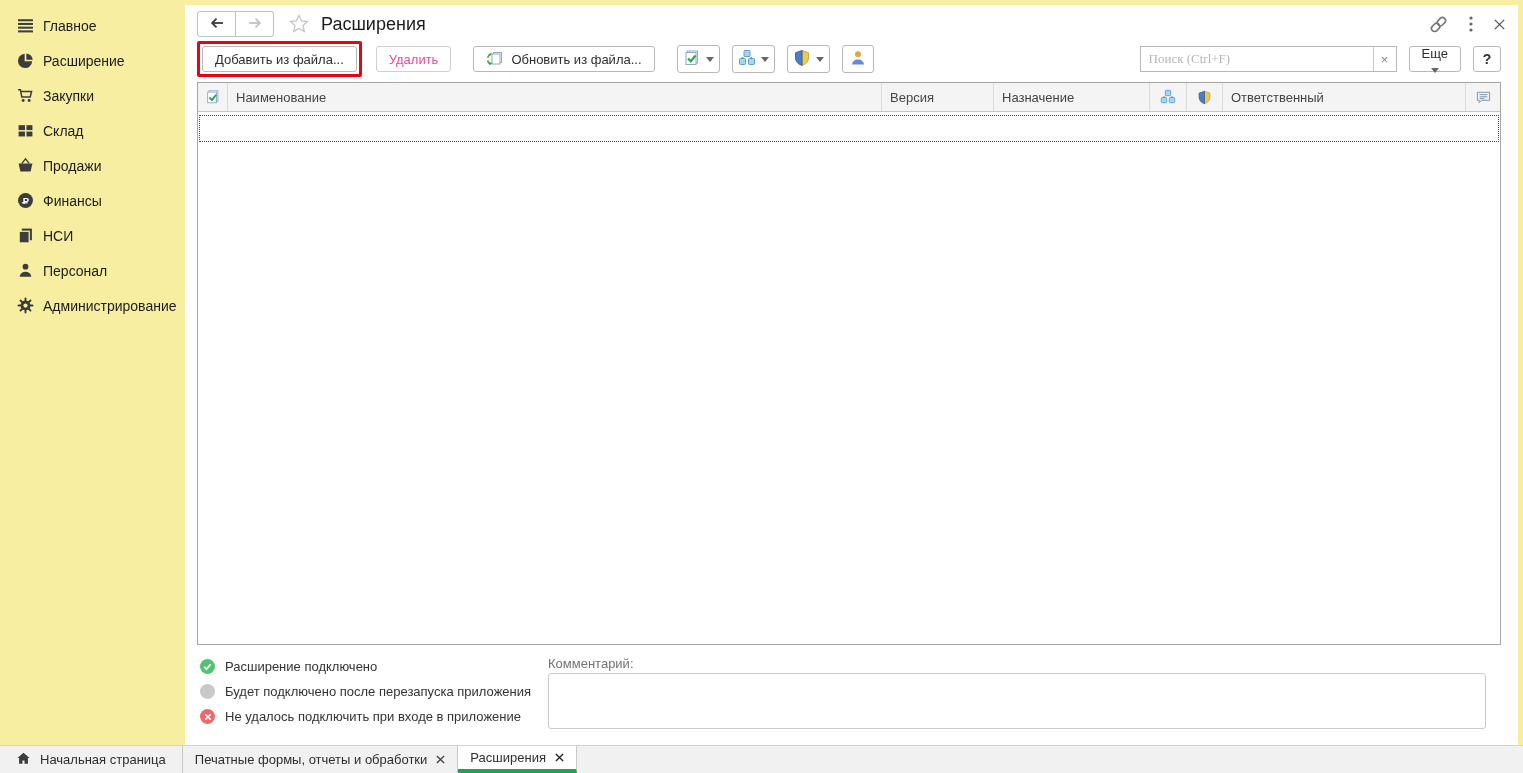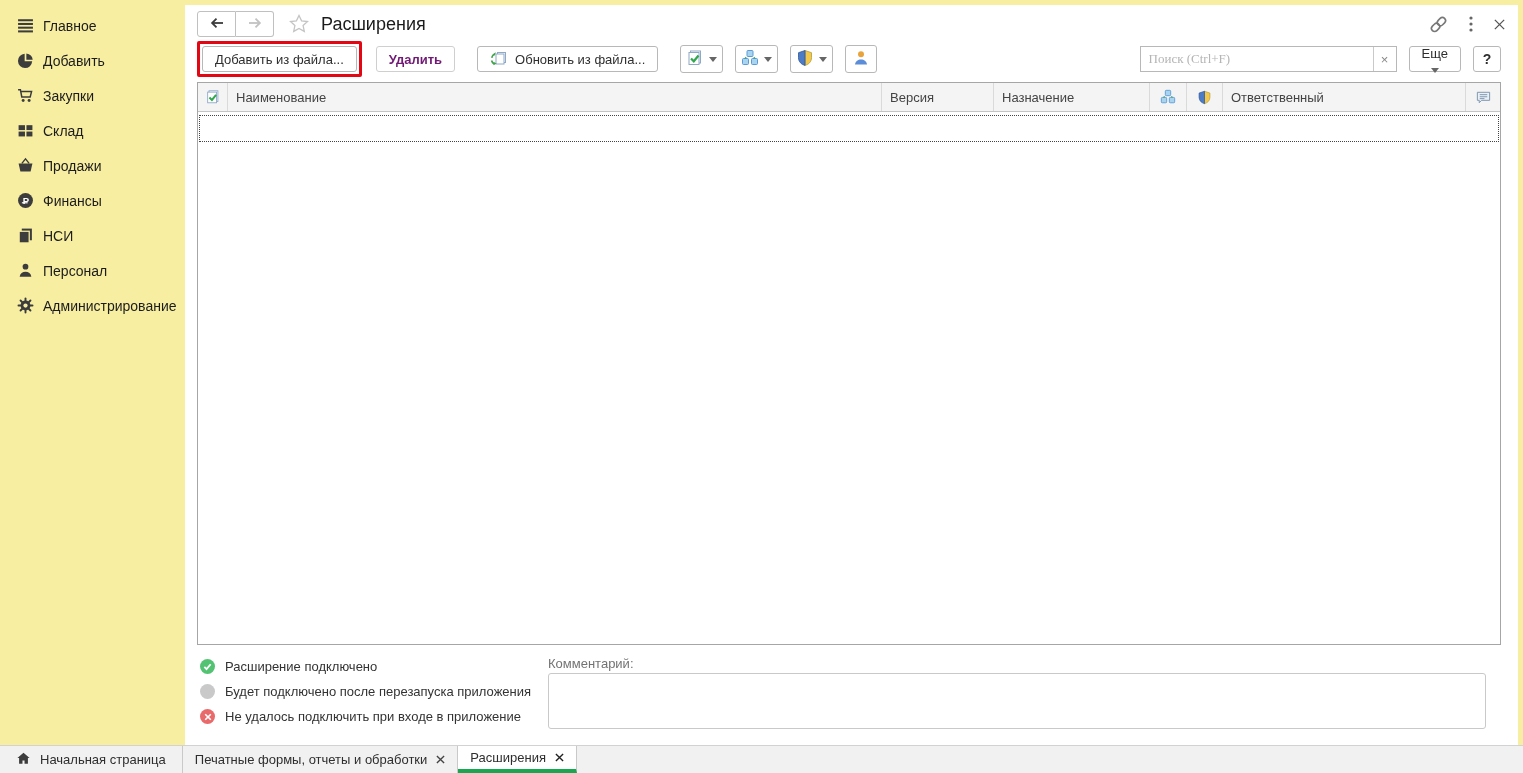--- a/index.html
+++ b/index.html
@@ -28,21 +28,21 @@
   .star{margin-left:14px;display:flex;align-items:center;cursor:pointer;}
   .pagetitle{margin-left:11px;font-size:18px;color:#1b1b1b;}
   .winicons{margin-left:auto;display:flex;align-items:center;gap:20px;}
   .winicons>div{cursor:pointer;display:flex;align-items:center;}
 
   
   .toolbar{position:absolute;left:12px;top:37px;right:17px;height:34px;display:flex;align-items:center;}
   .btn{height:26px;background:#fff;border:1px solid #B8B8B8;border-radius:3px;
     display:inline-flex;align-items:center;justify-content:center;padding:0 12px;
     font-family:"Liberation Sans",sans-serif;font-size:13px;color:#2e2e2e;cursor:pointer;white-space:nowrap;}
-  .btn.disabled{color:#701a75;border-color:#CFCFCF;cursor:default;font-weight:bold;}
+  .btn.disabled{color:#ec4899;border-color:#CFCFCF;cursor:default;}
   .btn .bicon{margin-right:7px;display:flex;align-items:center;}
   .annotation{border:3px solid #E30613;border-radius:2px;padding:2px;display:inline-flex;margin-right:6px;}
   .iconbtn{width:41px;height:26px;background:#fff;border:1px solid #B8B8B8;border-radius:3px;
     display:inline-flex;align-items:center;justify-content:center;gap:5px;cursor:pointer;}
   .iconbtn.noarrow{width:30px;}
   .caret{width:0;height:0;border-left:4px solid transparent;border-right:4px solid transparent;
     border-top:5px solid #666;}
   .gap8{width:8px;}.gap22{width:22px;}.gap12{width:12px;}
   .searchwrap{margin-left:auto;display:flex;align-items:center;}
   .searchbox{display:flex;align-items:stretch;height:26px;border:1px solid #B8B8B8;background:#fff;box-sizing:border-box;}
@@ -103,21 +103,21 @@
       </span>
     <span>Главное</span>
   </div>
   <div class="side-item">
     <span class="sicon">
         <svg width="17" height="17" viewBox="0 0 16 16" fill="#3C3C3C">
           <path d="M7.2 8.8V1.7a6.7 6.7 0 1 0 7.1 7.1z"></path>
           <path d="M8.8 1.3v6h6a6.8 6.8 0 0 0-6-6z"></path>
         </svg>
       </span>
-    <span>Добавить</span>
+    <span>Расширение</span>
   </div>
   <div class="side-item">
     <span class="sicon">
         <svg width="17" height="17" viewBox="0 0 16 16">
           <path d="M1 2.5h2.2l1.3 6.8h7.9l1.3-5H4.1" fill="none" stroke="#3C3C3C" stroke-width="1.4"></path>
           <circle cx="5.8" cy="12.6" r="1.4" fill="#3C3C3C"></circle>
           <circle cx="11.4" cy="12.6" r="1.4" fill="#3C3C3C"></circle>
         </svg>
       </span>
     <span>Закупки</span>

